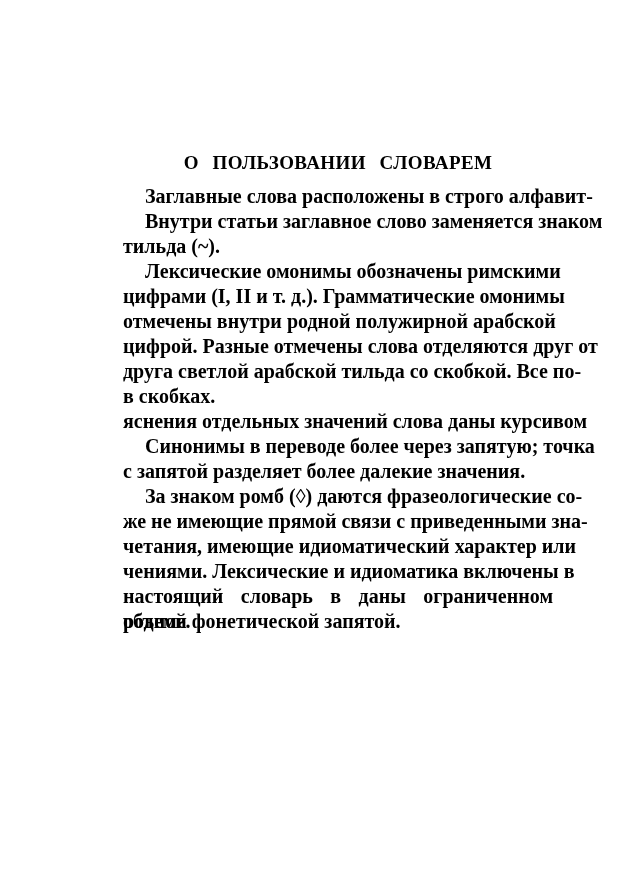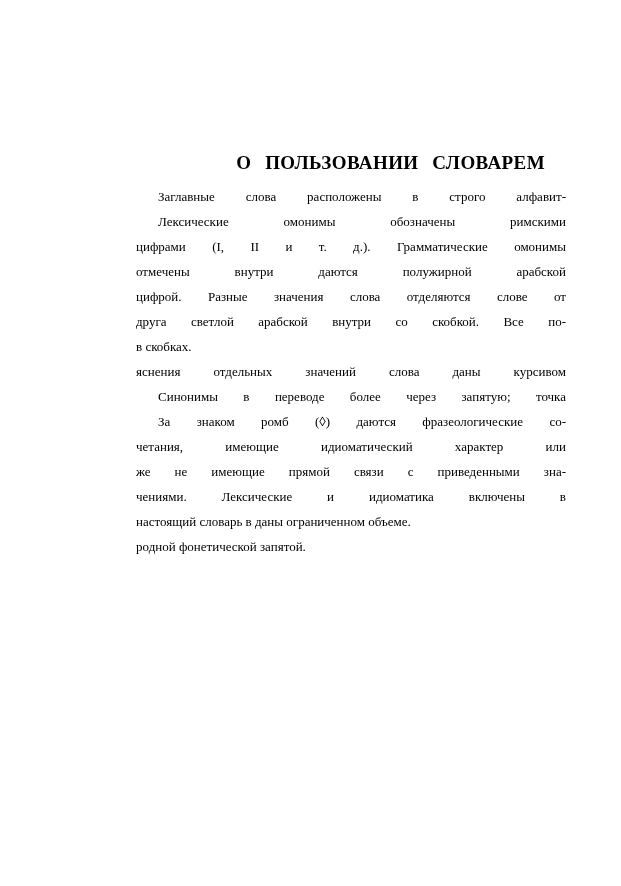--- a/index.html
+++ b/index.html
@@ -11,37 +11,38 @@
     position: relative;
     width: 621px;
     height: 886px;
     background: #ffffff;
     color: #000000;
     font-family: "Liberation Serif", "DejaVu Serif", serif;
     overflow: hidden;
   }
   .section-title {
     position: absolute;
-    left: 115px;
+    left: 123px;
     top: 151px;
     width: 430px;
-    text-align: right;
+    text-align: center;
     font-weight: bold;
     font-size: 19px;
     line-height: 24px;
     letter-spacing: 0.4px;
     word-spacing: 0.45em;
     white-space: nowrap;
   }
   .text-block {
     position: absolute;
-    left: 136px;
+    left: 123px;
     top: 184px;
     width: 430px;
-    font-size: 13px;
+    font-size: 20px;
+    font-weight: bold;
   }
   .text-line {
     height: 25px;
     line-height: 25px;
     text-align: justify;
     text-align-last: justify;
     white-space: nowrap;
   }
   .text-line.first {
     text-indent: 22px;
@@ -57,39 +58,44 @@
 <div class="page">
 
   <div class="section-title">О ПОЛЬЗОВАНИИ СЛОВАРЕМ</div>
 
   <div class="text-block">
 
     <div>
       <div class="text-line first">Заглавные слова расположены в строго алфавит-</div>
     </div>
 
+    <div>
+      <div class="text-line first">Внутри статьи заглавное слово заменяется знаком</div>
+      <div class="text-line last">тильда (~).</div>
+    </div>
 
     <div>
       <div class="text-line first">Лексические омонимы обозначены римскими</div>
       <div class="text-line">цифрами (I, II и т. д.). Грамматические омонимы</div>
-      <div class="text-line">отмечены внутри даются полужирной арабской</div>
-      <div class="text-line">цифрой. Разные значения слова отделяются слове от</div>
-      <div class="text-line">друга светлой арабской внутри со скобкой. Все по-</div>
+      <div class="text-line">отмечены внутри родной полужирной арабской</div>
+      <div class="text-line">цифрой. Разные отмечены слова отделяются друг от</div>
+      <div class="text-line">друга светлой арабской тильда со скобкой. Все по-</div>
       <div class="text-line last">в скобках.</div>
       <div class="text-line">яснения отдельных значений слова даны курсивом</div>
     </div>
 
     <div>
       <div class="text-line first">Синонимы в переводе более через запятую; точка</div>
+      <div class="text-line last">с запятой разделяет более далекие значения.</div>
     </div>
 
     <div>
       <div class="text-line first">За знаком ромб (◊) даются фразеологические со-</div>
+      <div class="text-line">же не имеющие прямой связи с приведенными зна-</div>
       <div class="text-line">четания, имеющие идиоматический характер или</div>
-      <div class="text-line">же не имеющие прямой связи с приведенными зна-</div>
       <div class="text-line">чениями. Лексические и идиоматика включены в</div>
       <div class="text-line last">настоящий словарь в даны ограниченном объеме.</div>
     </div>
 
     <div>
       <div class="text-line last">родной фонетической запятой.</div>
     </div>
 
   </div>
 </div>

